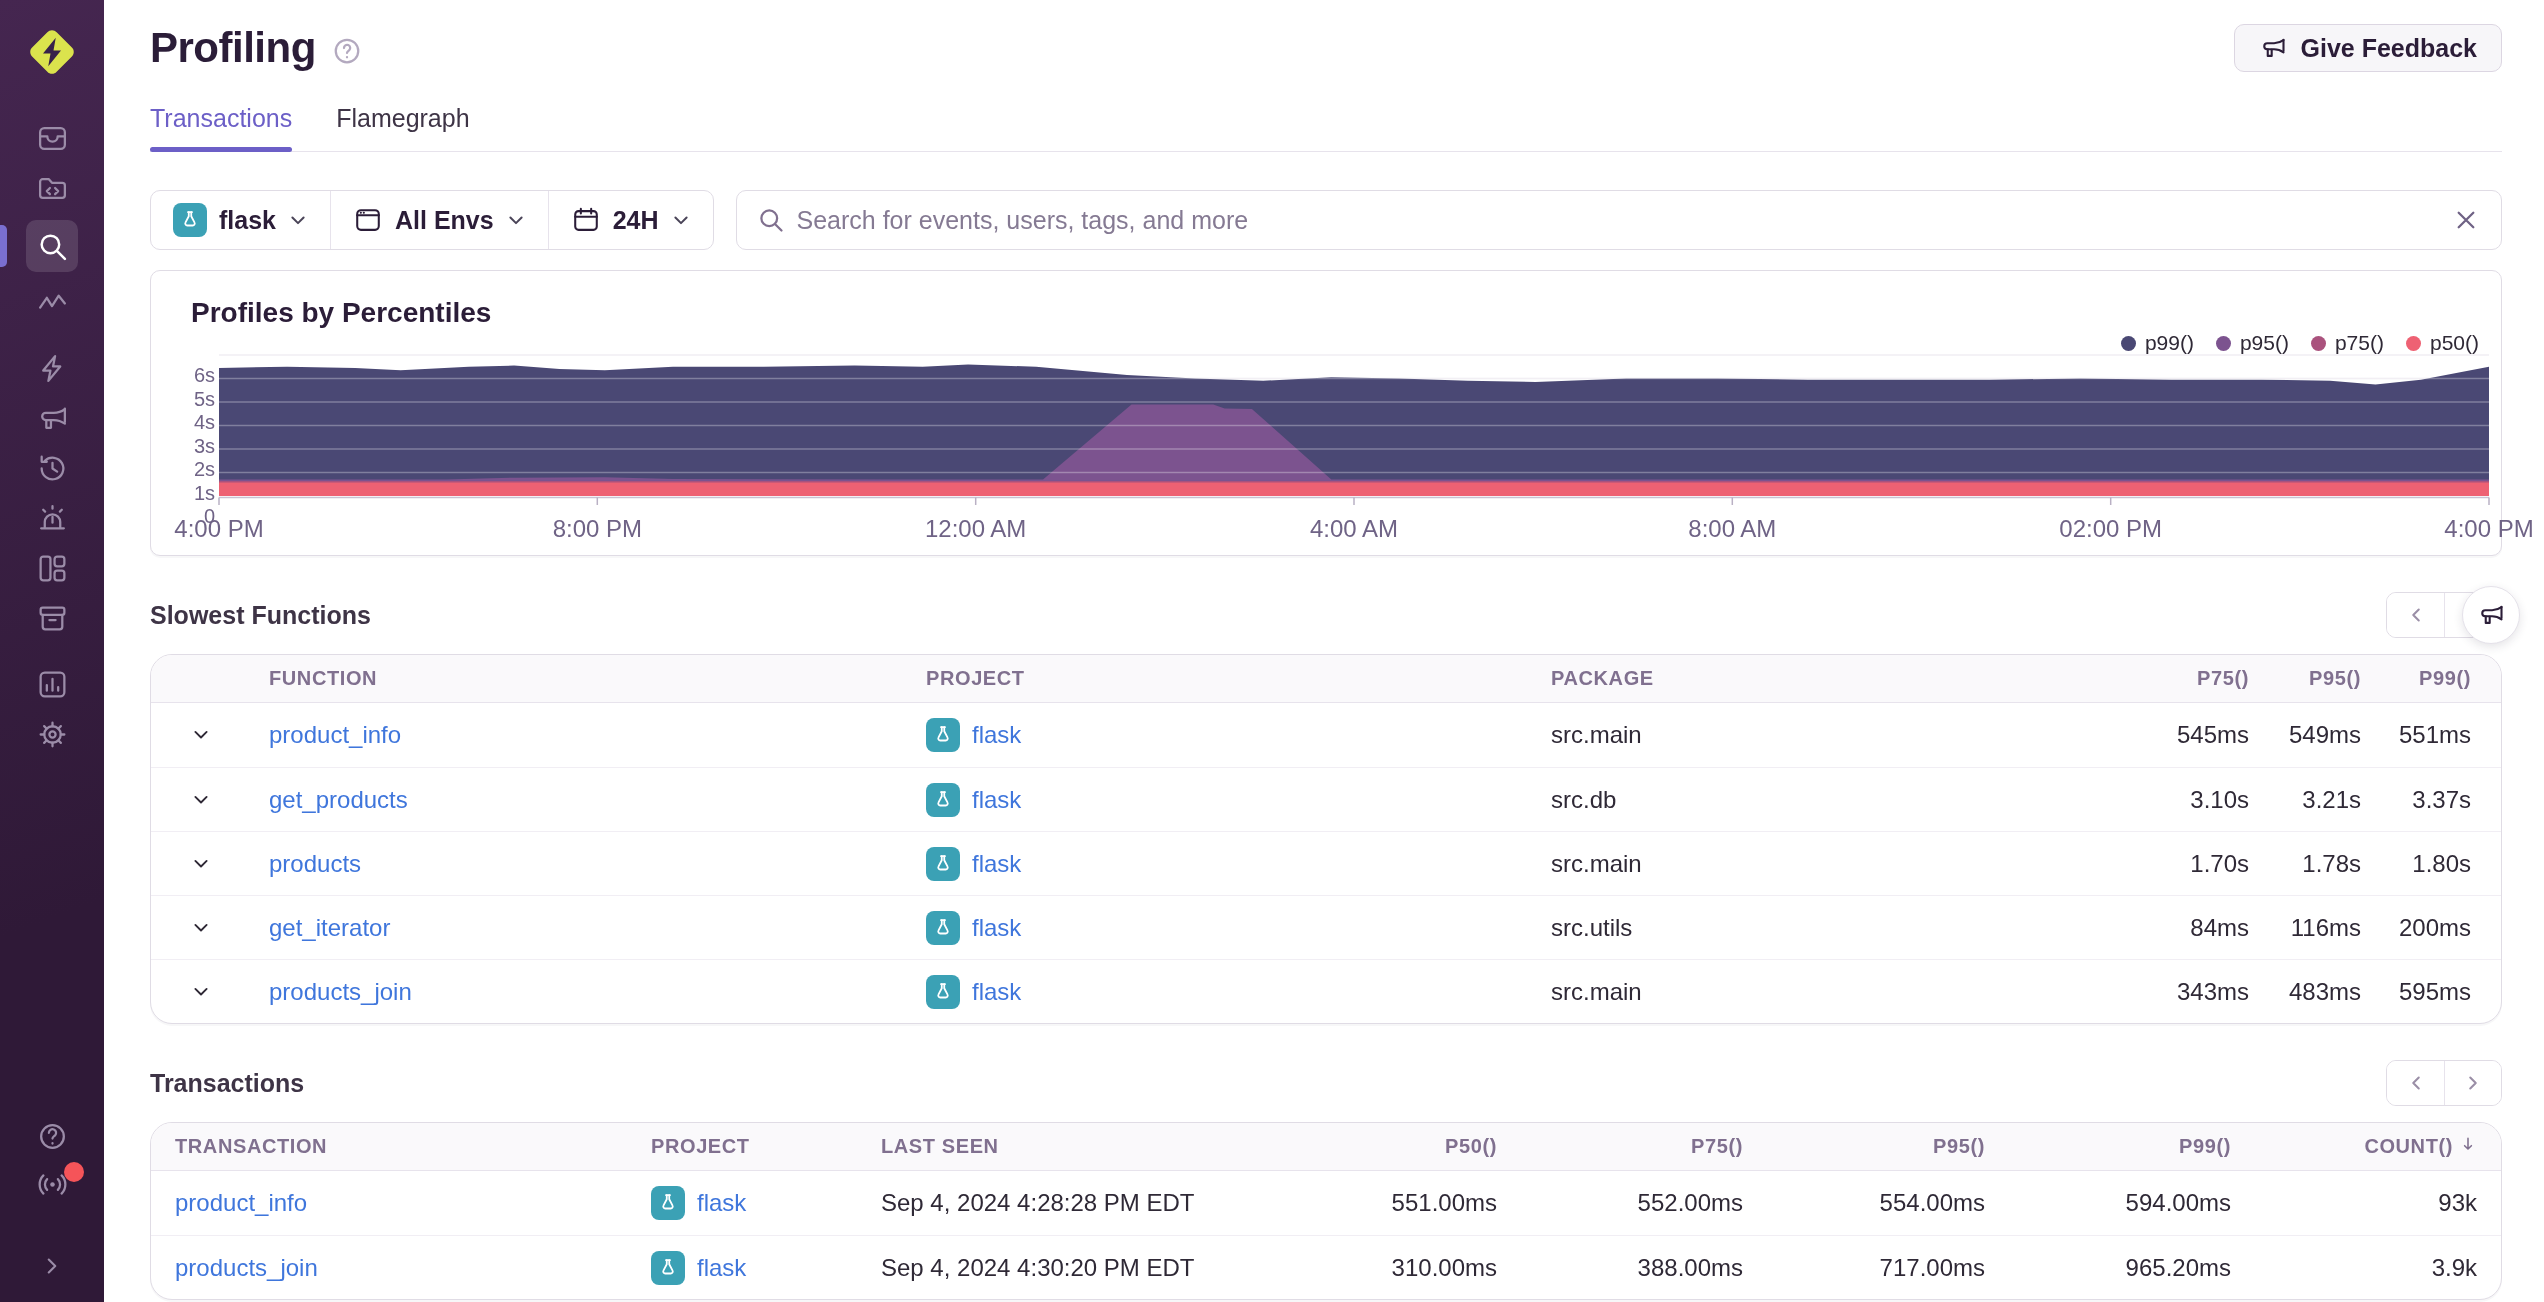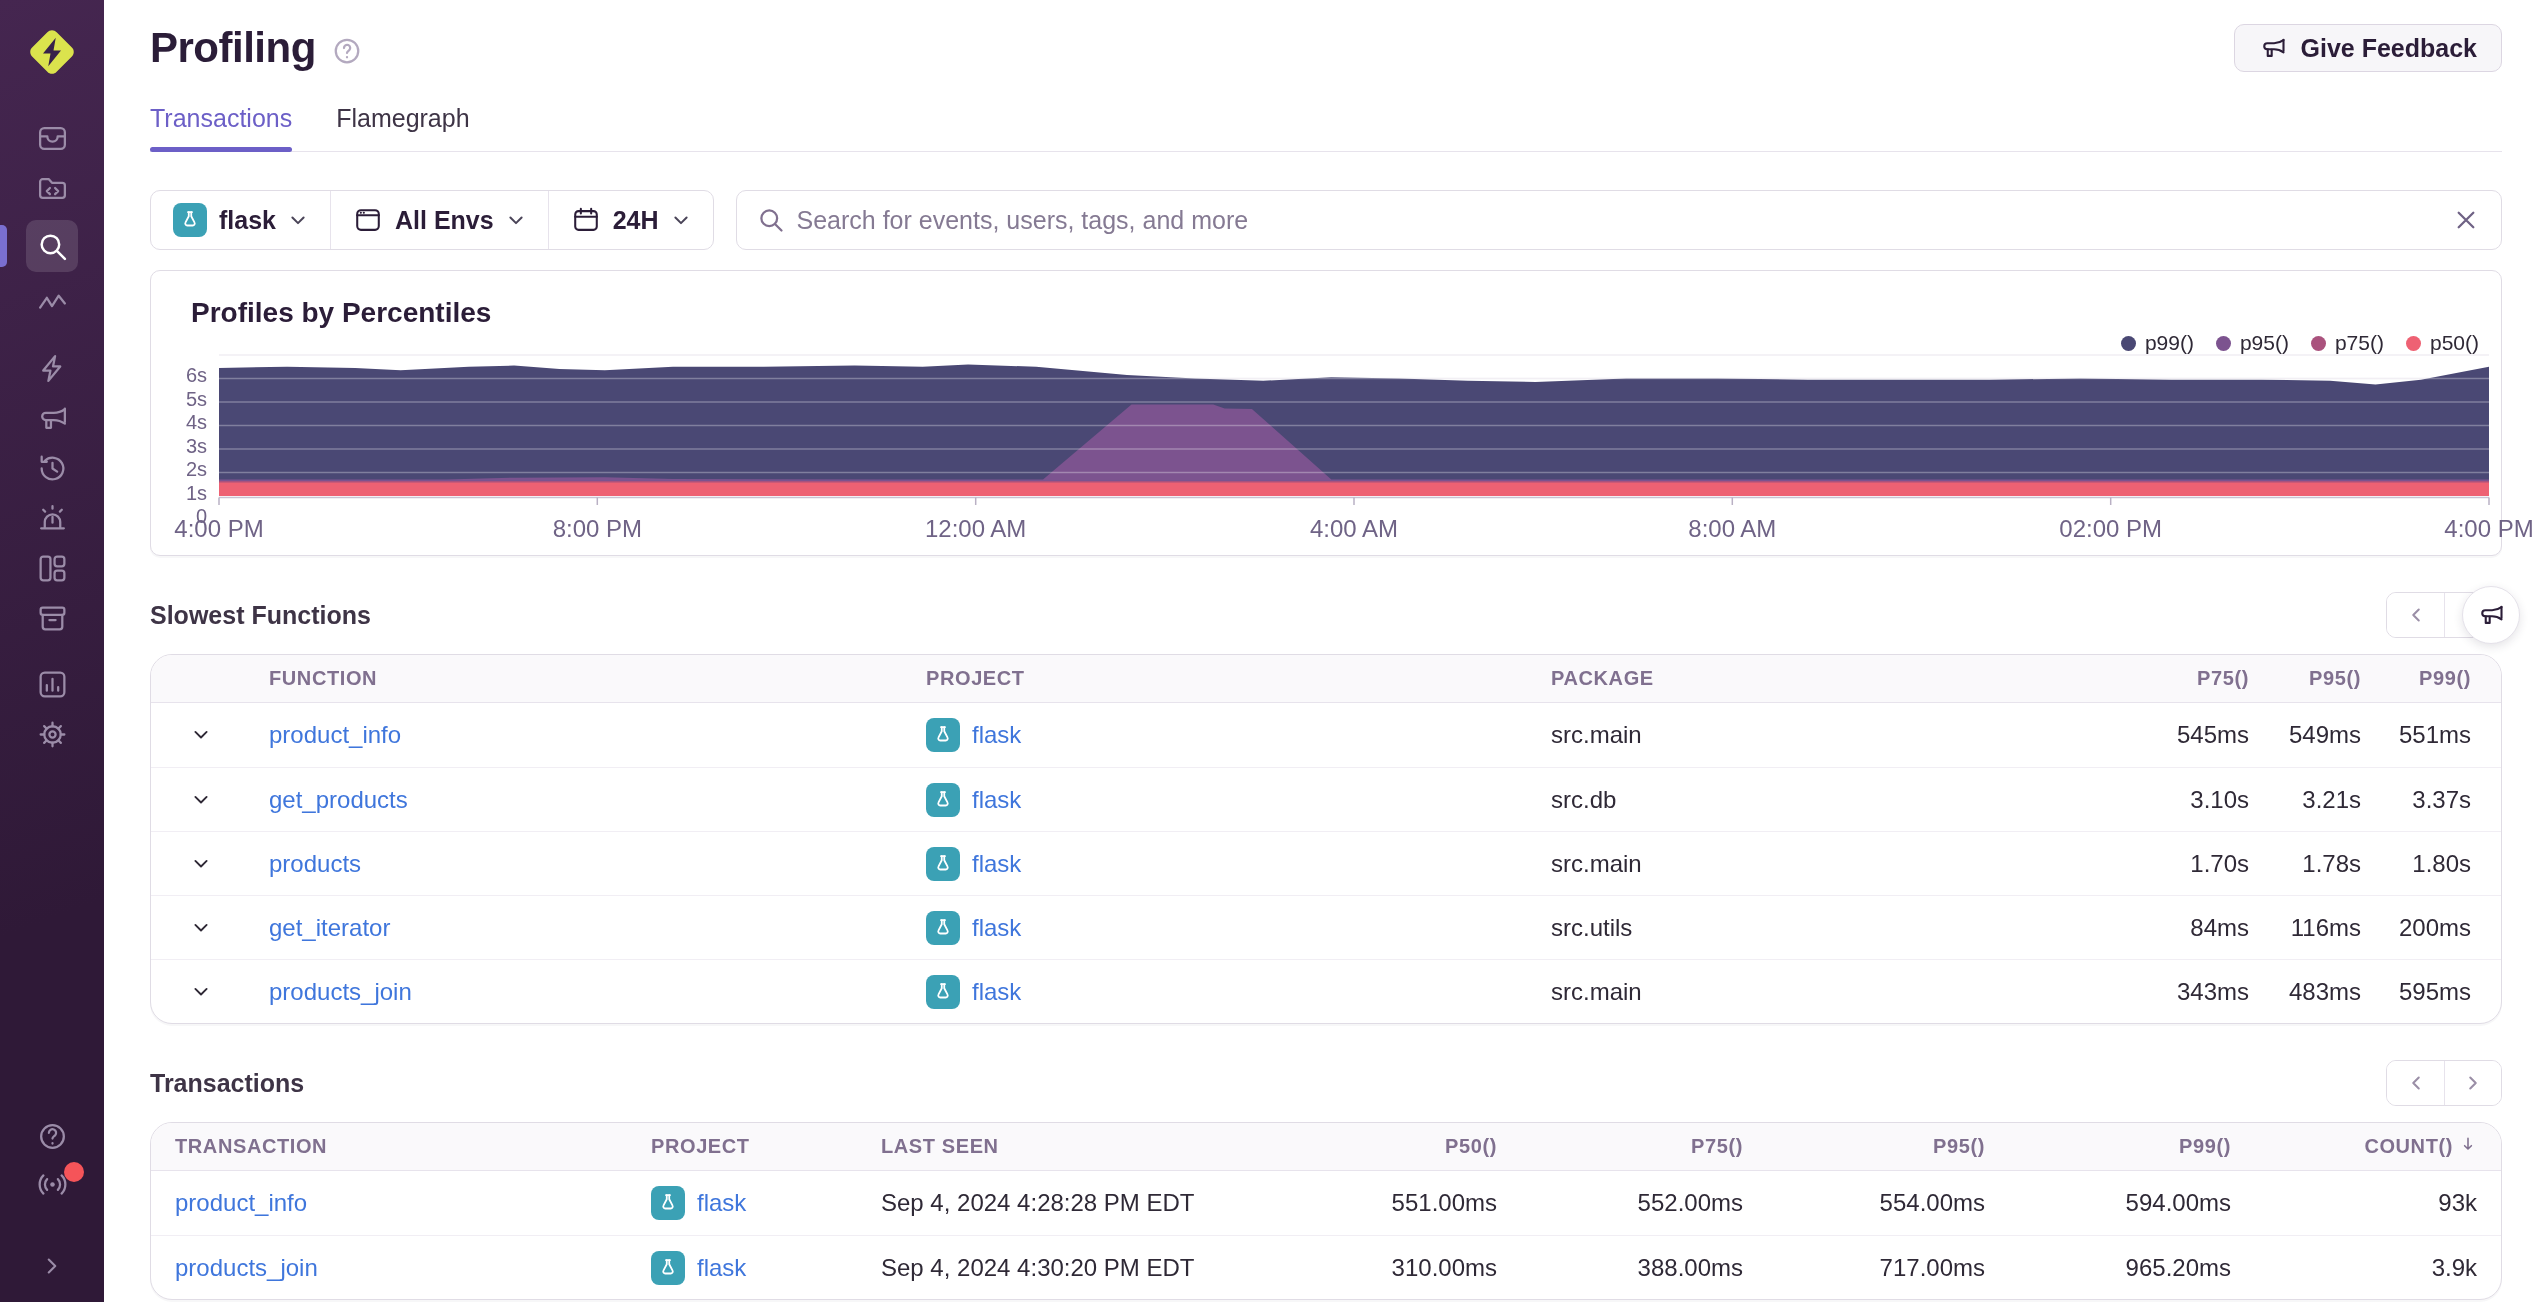--- a/index.html
+++ b/index.html
@@ -65,21 +65,21 @@
   
   .panel { position:relative; margin-top:20px; border:1px solid #e0dce5; border-radius:10px; background:#fff;
     box-shadow:0 2px 0 rgba(54,45,89,0.04); padding-bottom:10px; }
   .panel-title { padding:26px 0 0 40px; font-size:28px; font-weight:700; color:#2b1d38; }
   .legend { position:absolute; top:60px; right:22px; display:flex; align-items:center; gap:22px; }
   .legend-item { display:flex; align-items:center; gap:9px; cursor:pointer; font-size:21px; color:#2f2936; }
   .legend-dot { width:15px; height:15px; border-radius:50%; }
   .legend-dot.pattern { background-image:radial-gradient(circle, rgba(255,255,255,0.55) 1.4px, transparent 1.7px); background-size:5px 5px; }
   .chart-row { display:flex; margin-top:20px; }
   .y-gutter { position:relative; width:68px; flex:0 0 68px; height:158px; }
-  .y-lab { position:absolute; right:12px; font-size:20px; color:#6f6386; }
+  .y-lab { position:absolute; right:4px; font-size:20px; color:#6f6386; }
   .chart-plot { position:relative; width:2270px; }
   .x-labels { position:relative; height:34px; margin-left:68px; width:2270px; }
   .x-lab { position:absolute; top:4px; font-size:24px; color:#6f6386; white-space:nowrap; transform:translateX(-50%); }
 
   
   .section-head { position:relative; display:flex; align-items:center; justify-content:space-between; margin-top:36px; height:46px; }
   .section-title { font-size:25px; font-weight:600; color:#3e3446; }
   .pager { display:flex; border:1px solid #e0dce5; border-radius:10px; overflow:hidden; background:#fff; }
   .pager button { width:57px; height:44px; border:none; background:#fff; color:#9b8fa7; cursor:pointer; display:flex; align-items:center; justify-content:center; }
   .pager button + button { border-left:1px solid #e7e3ec; }

